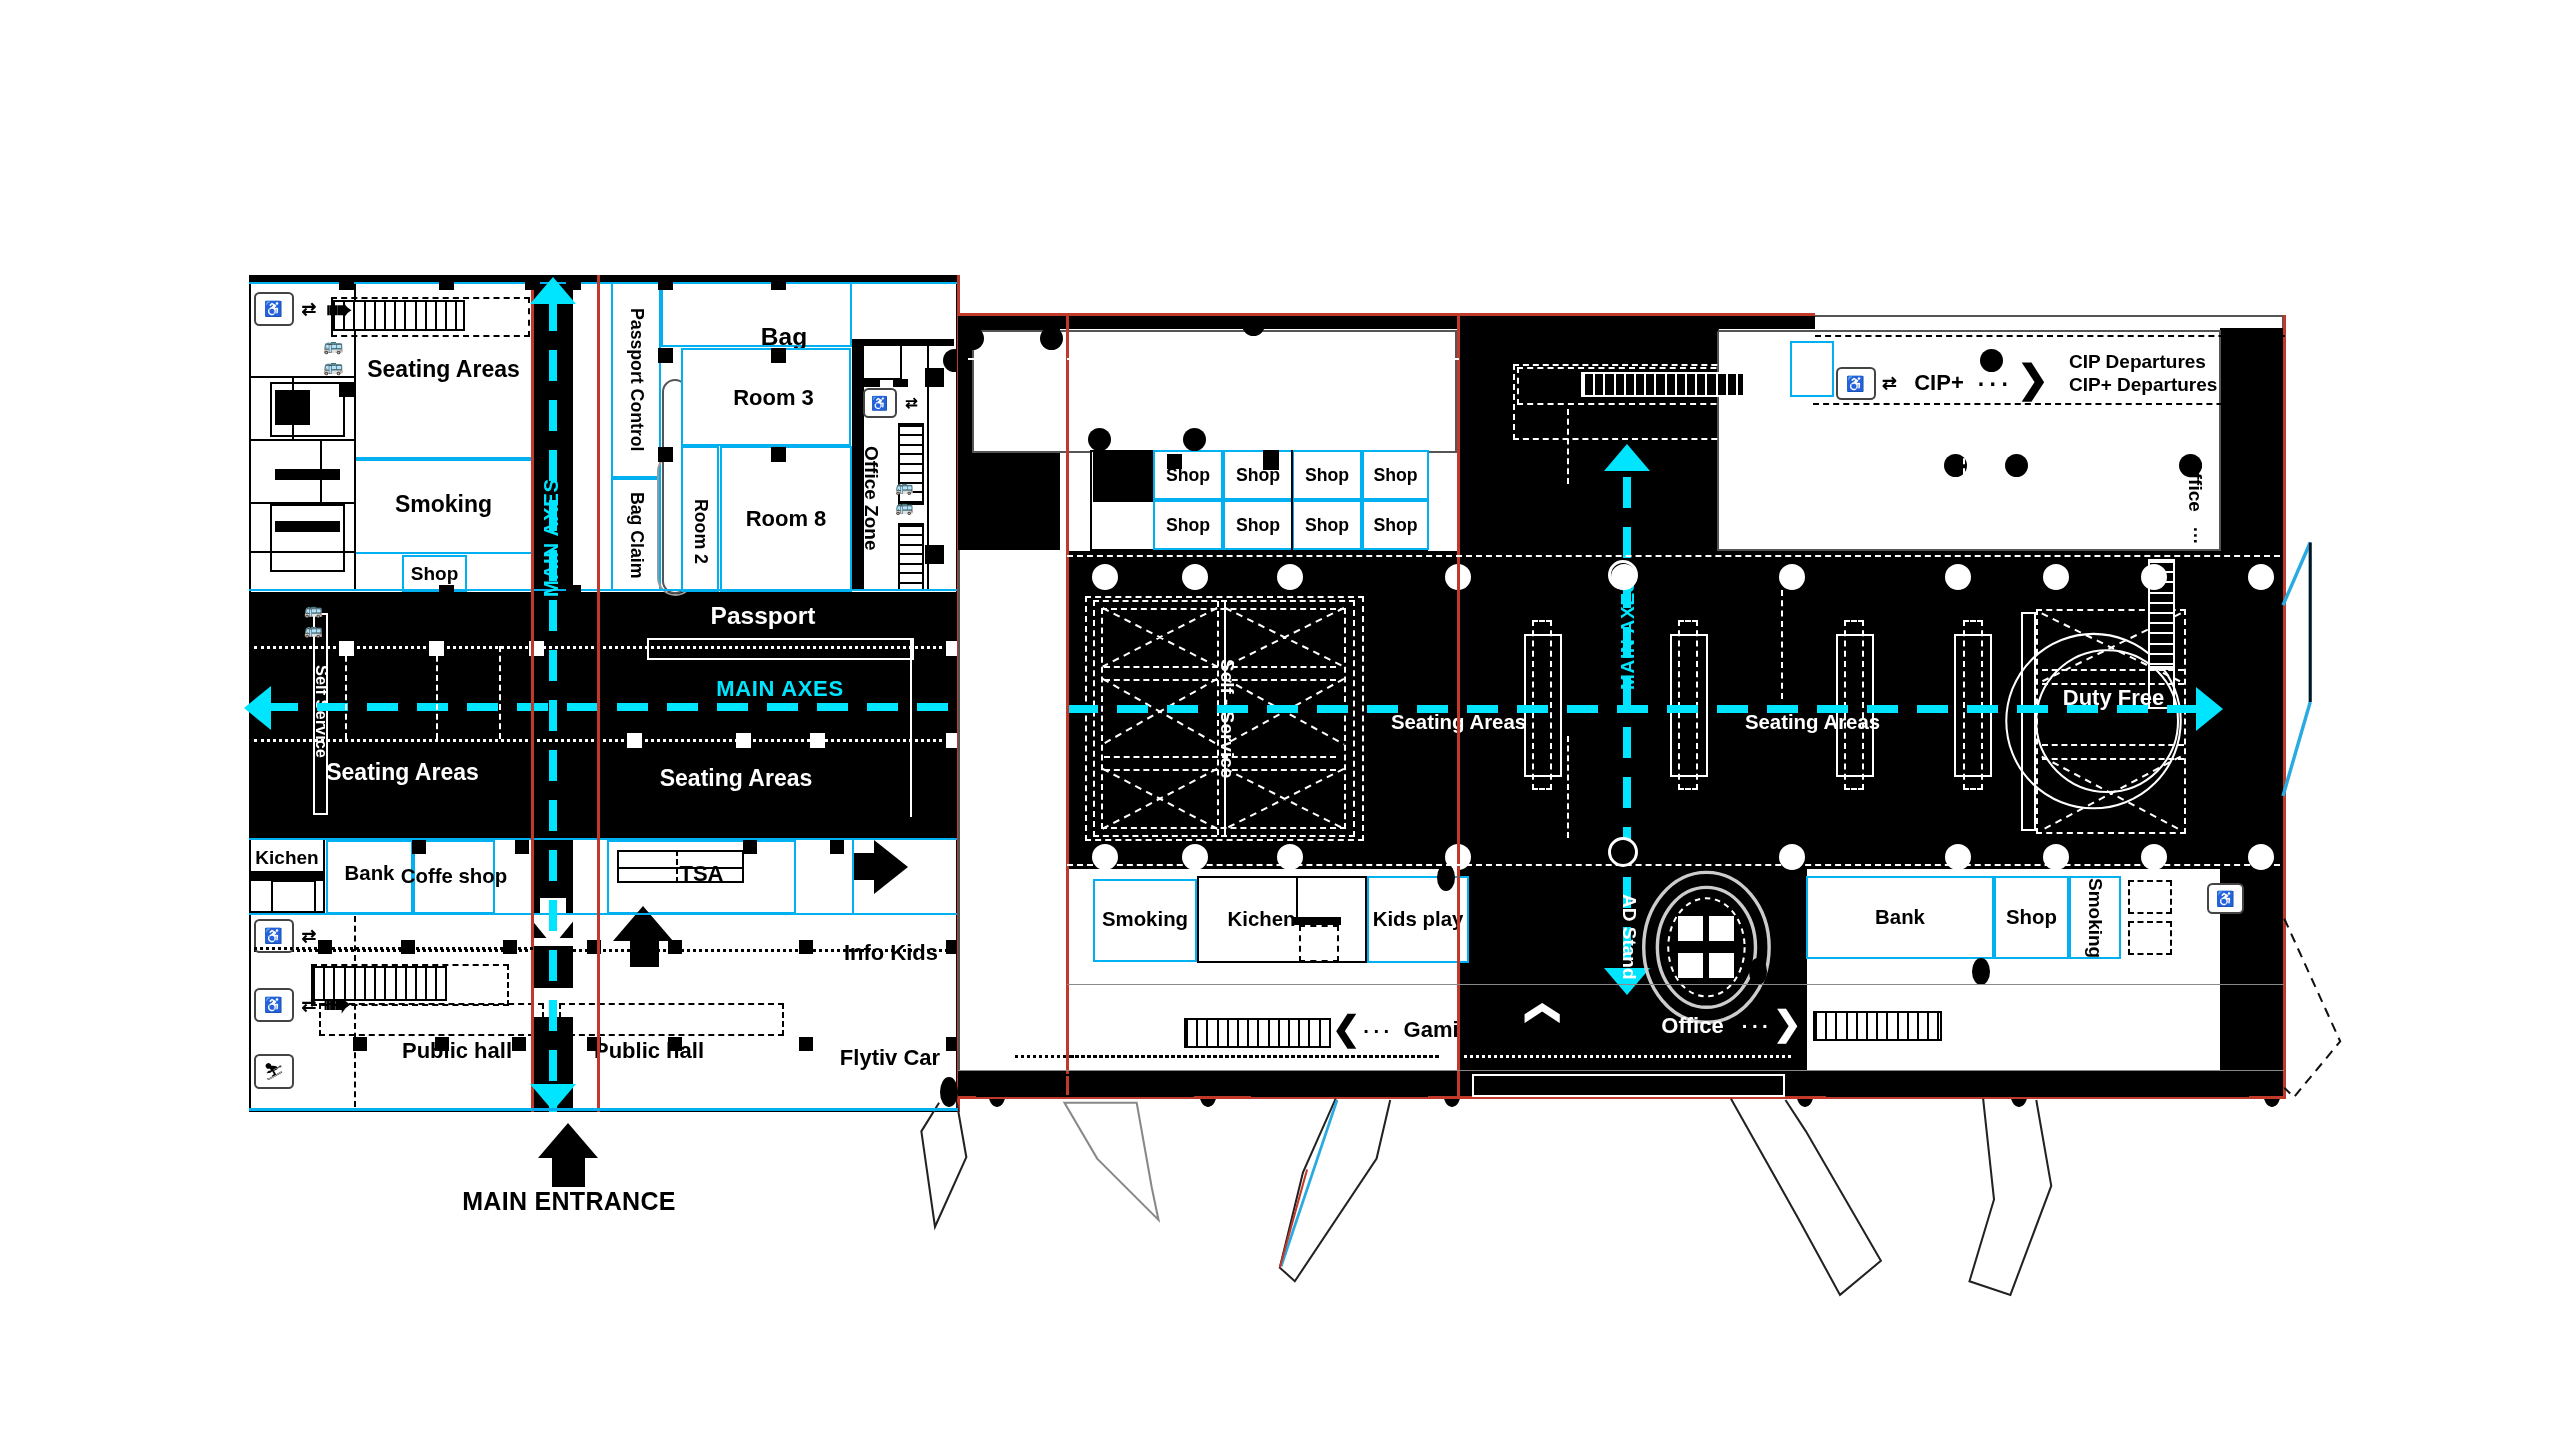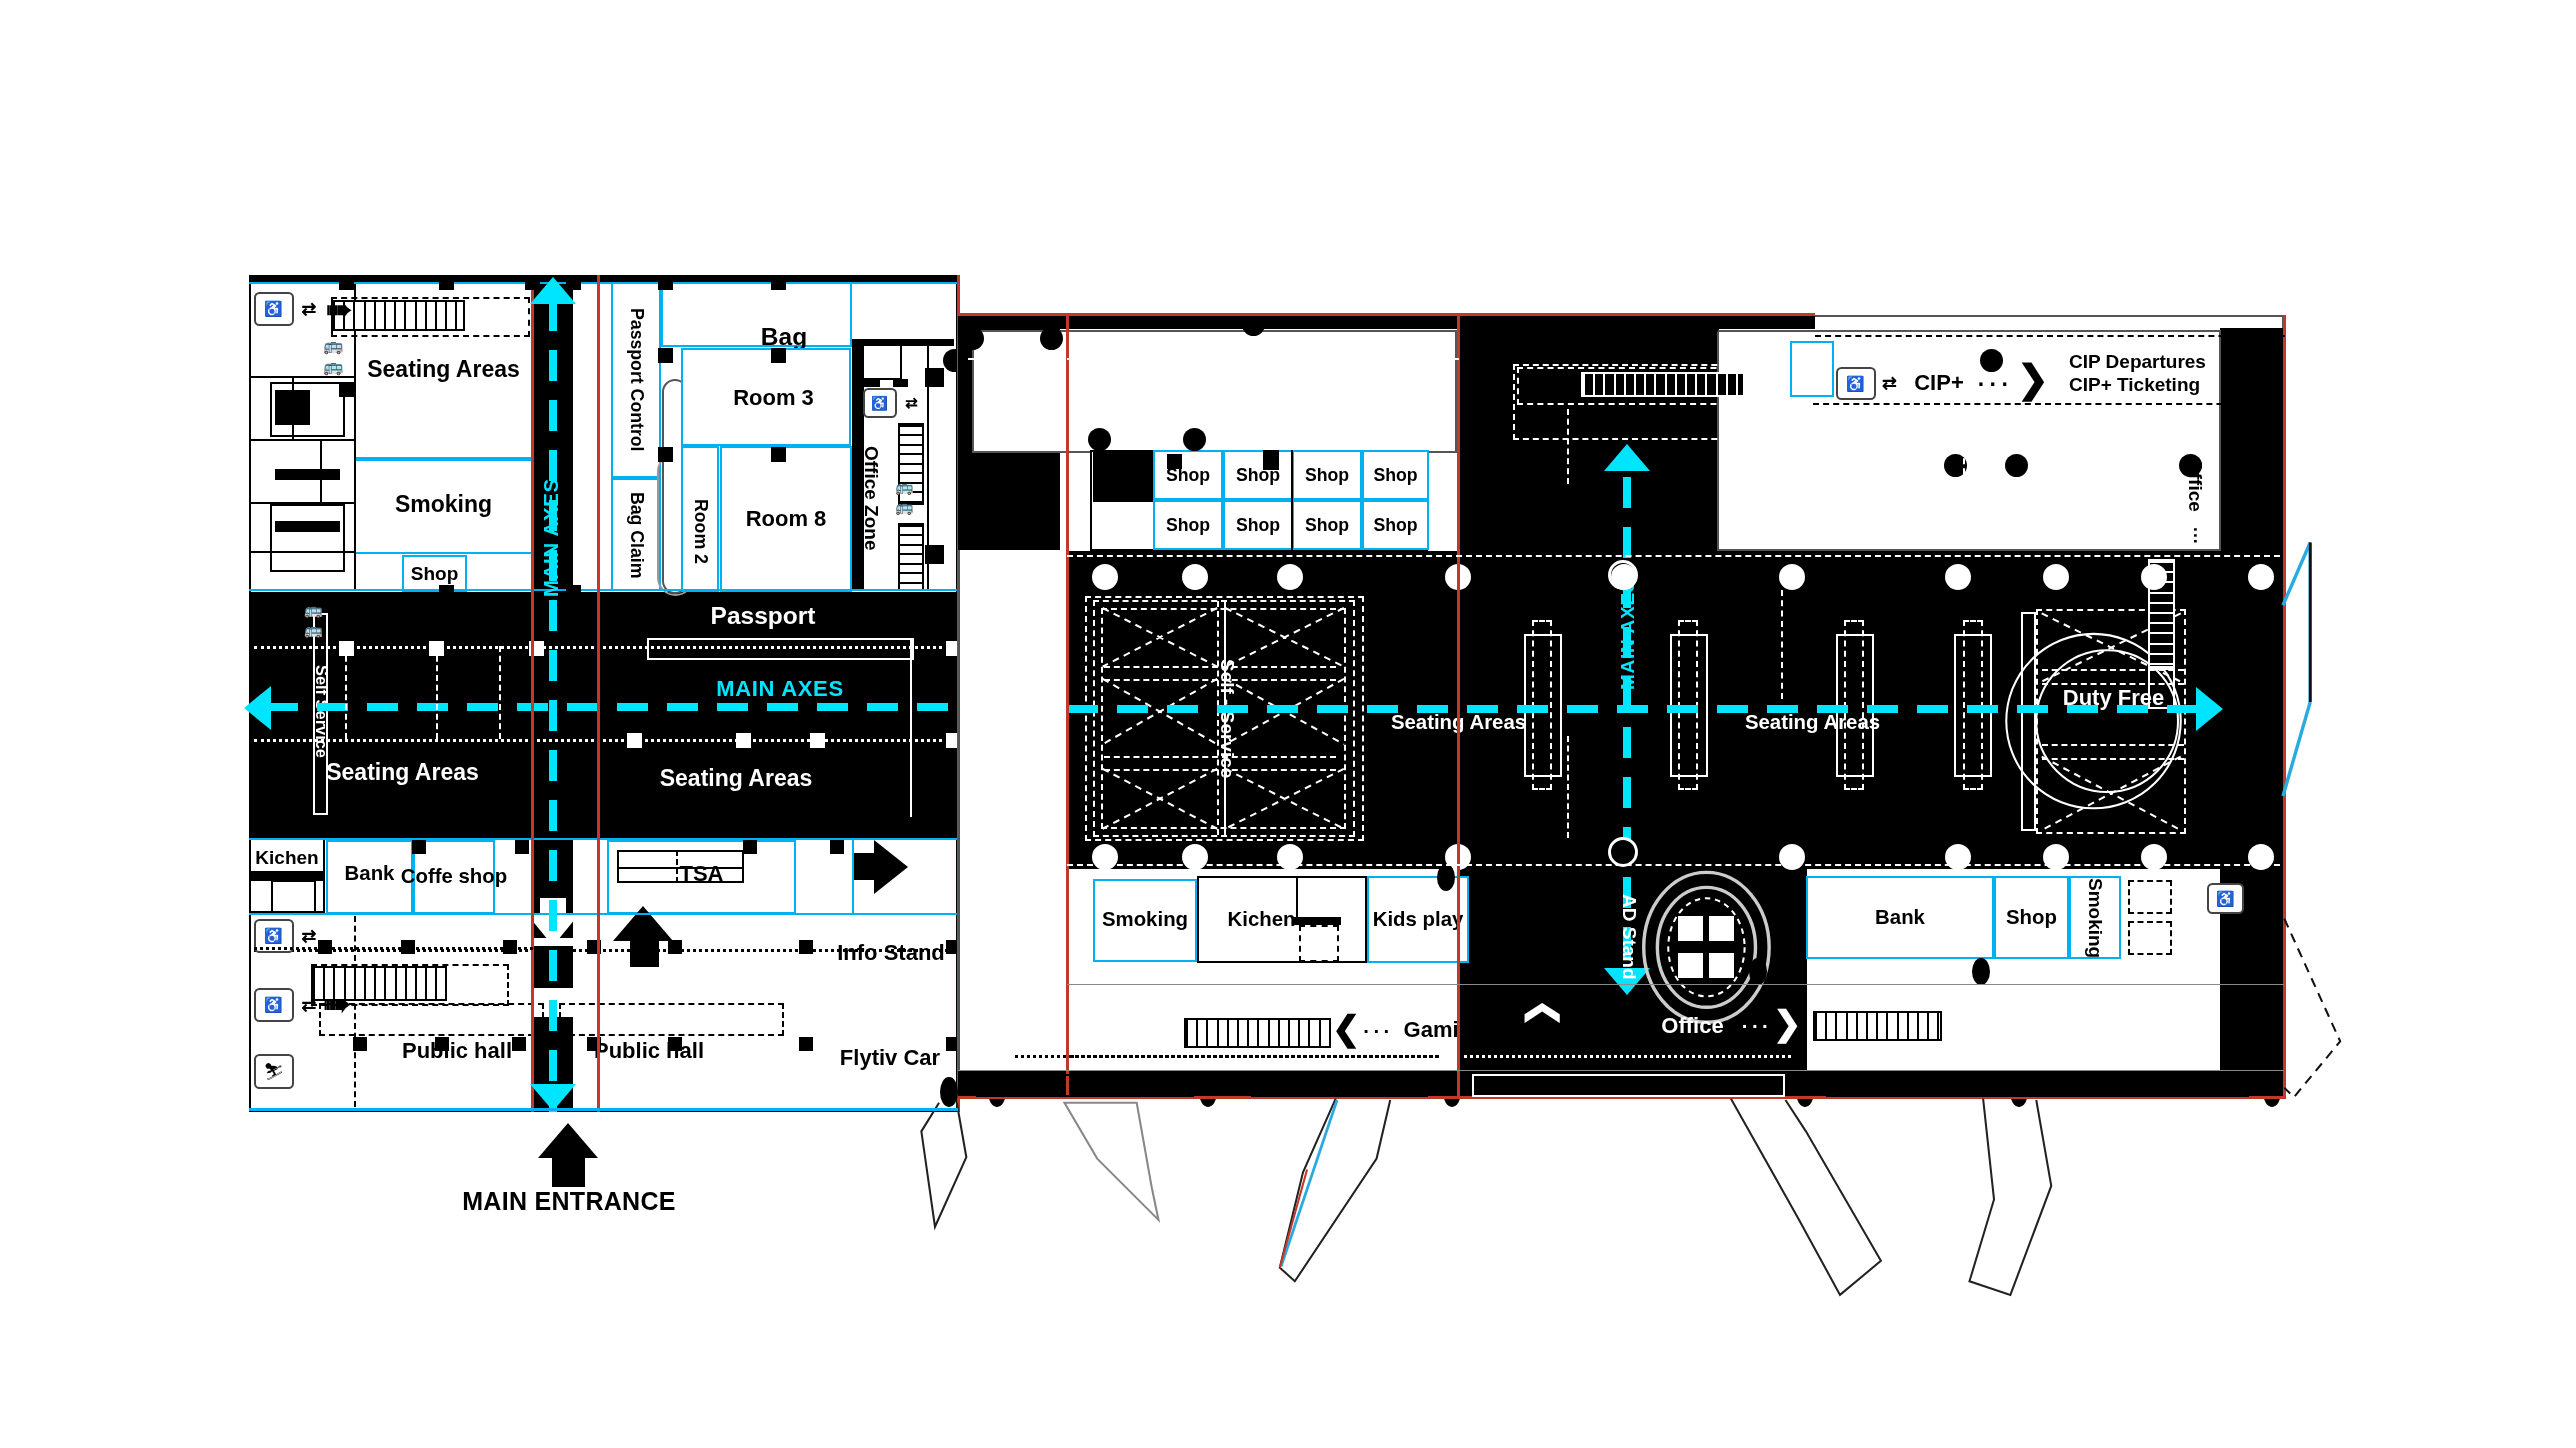--- a/index.html
+++ b/index.html
@@ -254,21 +254,21 @@
 
   <div class="stairH" style="left:311px;top:966px;width:136px;height:35px;"></div>
   <div class="dashbox" style="left:311px;top:964px;width:198px;height:42px;"></div>
 
   <div class="dashbox" style="left:319px;top:1003px;width:225px;height:33px;"></div>
   <div class="dashbox" style="left:559px;top:1003px;width:225px;height:33px;"></div>
 
   <div class="lbl" style="left:382px;top:1036px;width:150px;height:30px;font-size:22px;">Public hall</div>
   <div class="lbl" style="left:574px;top:1036px;width:150px;height:30px;font-size:22px;">Public hall</div>
 
-  <div class="lbl" style="left:823px;top:939px;width:136px;height:27px;font-size:22px;">Info Stand</div>
+  <div class="lbl" style="left:823px;top:939px;width:136px;height:27px;font-size:22px;">Info Kids</div>
   <div class="lbl" style="left:822px;top:1044px;width:136px;height:27px;font-size:22px;">Flytiv Car</div>
 
   <div class="col" style="left:318px;top:940px;width:13.6px;height:13.6px;"></div>
   <div class="col" style="left:401px;top:940px;width:13.6px;height:13.6px;"></div>
   <div class="col" style="left:503px;top:940px;width:13.6px;height:13.6px;"></div>
   <div class="col" style="left:587px;top:940px;width:13.6px;height:13.6px;"></div>
   <div class="col" style="left:668px;top:940px;width:13.6px;height:13.6px;"></div>
   <div class="col" style="left:799px;top:940px;width:13.6px;height:13.6px;"></div>
   <div class="col" style="left:946px;top:940px;width:13.6px;height:13.6px;"></div>
   <div class="col" style="left:353px;top:1037px;width:13.6px;height:13.6px;"></div>
@@ -369,21 +369,21 @@
   <div class="lblw" style="left:1745px;top:361px;width:34px;height:48px;font-size:33px;">➠</div>
 
   <div class="room" style="left:1790px;top:341px;width:44px;height:56px;"></div>
   <div class="pictbox" style="left:1836px;top:367px;width:40px;height:33px;font-size:15px;">♿</div>
   <div class="lbl" style="left:1875px;top:367px;width:29px;height:33px;font-size:17.7px;">⇄</div>
   <div class="lbl" style="left:1905px;top:368px;width:68px;height:30px;font-size:22px;">CIP+</div>
   <div class="lbl" style="left:1971px;top:371px;width:49px;height:26px;font-size:23px;letter-spacing:4.1px;">···</div>
   <div class="chev" style="left:2017px;top:360px;font-size:38px;line-height:38px;">❯</div>
 
   <div class="lbl" style="left:2069px;top:350px;width:150px;height:24.5px;font-size:19px;justify-content:flex-start;">CIP  Departures</div>
-  <div class="lbl" style="left:2069px;top:373px;width:157px;height:24.5px;font-size:19px;justify-content:flex-start;">CIP+ Ticketing</div>
+  <div class="lbl" style="left:2069px;top:373px;width:157px;height:24.5px;font-size:19px;justify-content:flex-start;">CIP+ Departures</div>
 
   <div class="lbl vert" style="left:2179px;top:444px;width:31px;height:82px;font-size:19px;">Office</div>
   <div class="lbl vert" style="left:2179px;top:519px;width:31px;height:34px;font-size:17.7px;">···</div>
   <div class="lbl" style="left:2175px;top:545px;width:38px;height:34px;font-size:30px;transform:rotate(90deg);">❯</div>
 
   <div class="dashboxW" style="left:1093px;top:600px;width:262px;height:237px;"></div>
   <div class="dashboxW" style="left:1101px;top:608px;width:245px;height:221px;"></div>
   <div class="vlineW" style="left:1224px;top:601px;height:234px;"></div>
   <div class="dashVW" style="left:1217px;top:601px;height:234px;"></div>
   <div class="dashboxW" style="left:1085px;top:596px;width:279px;height:245px;"></div>

